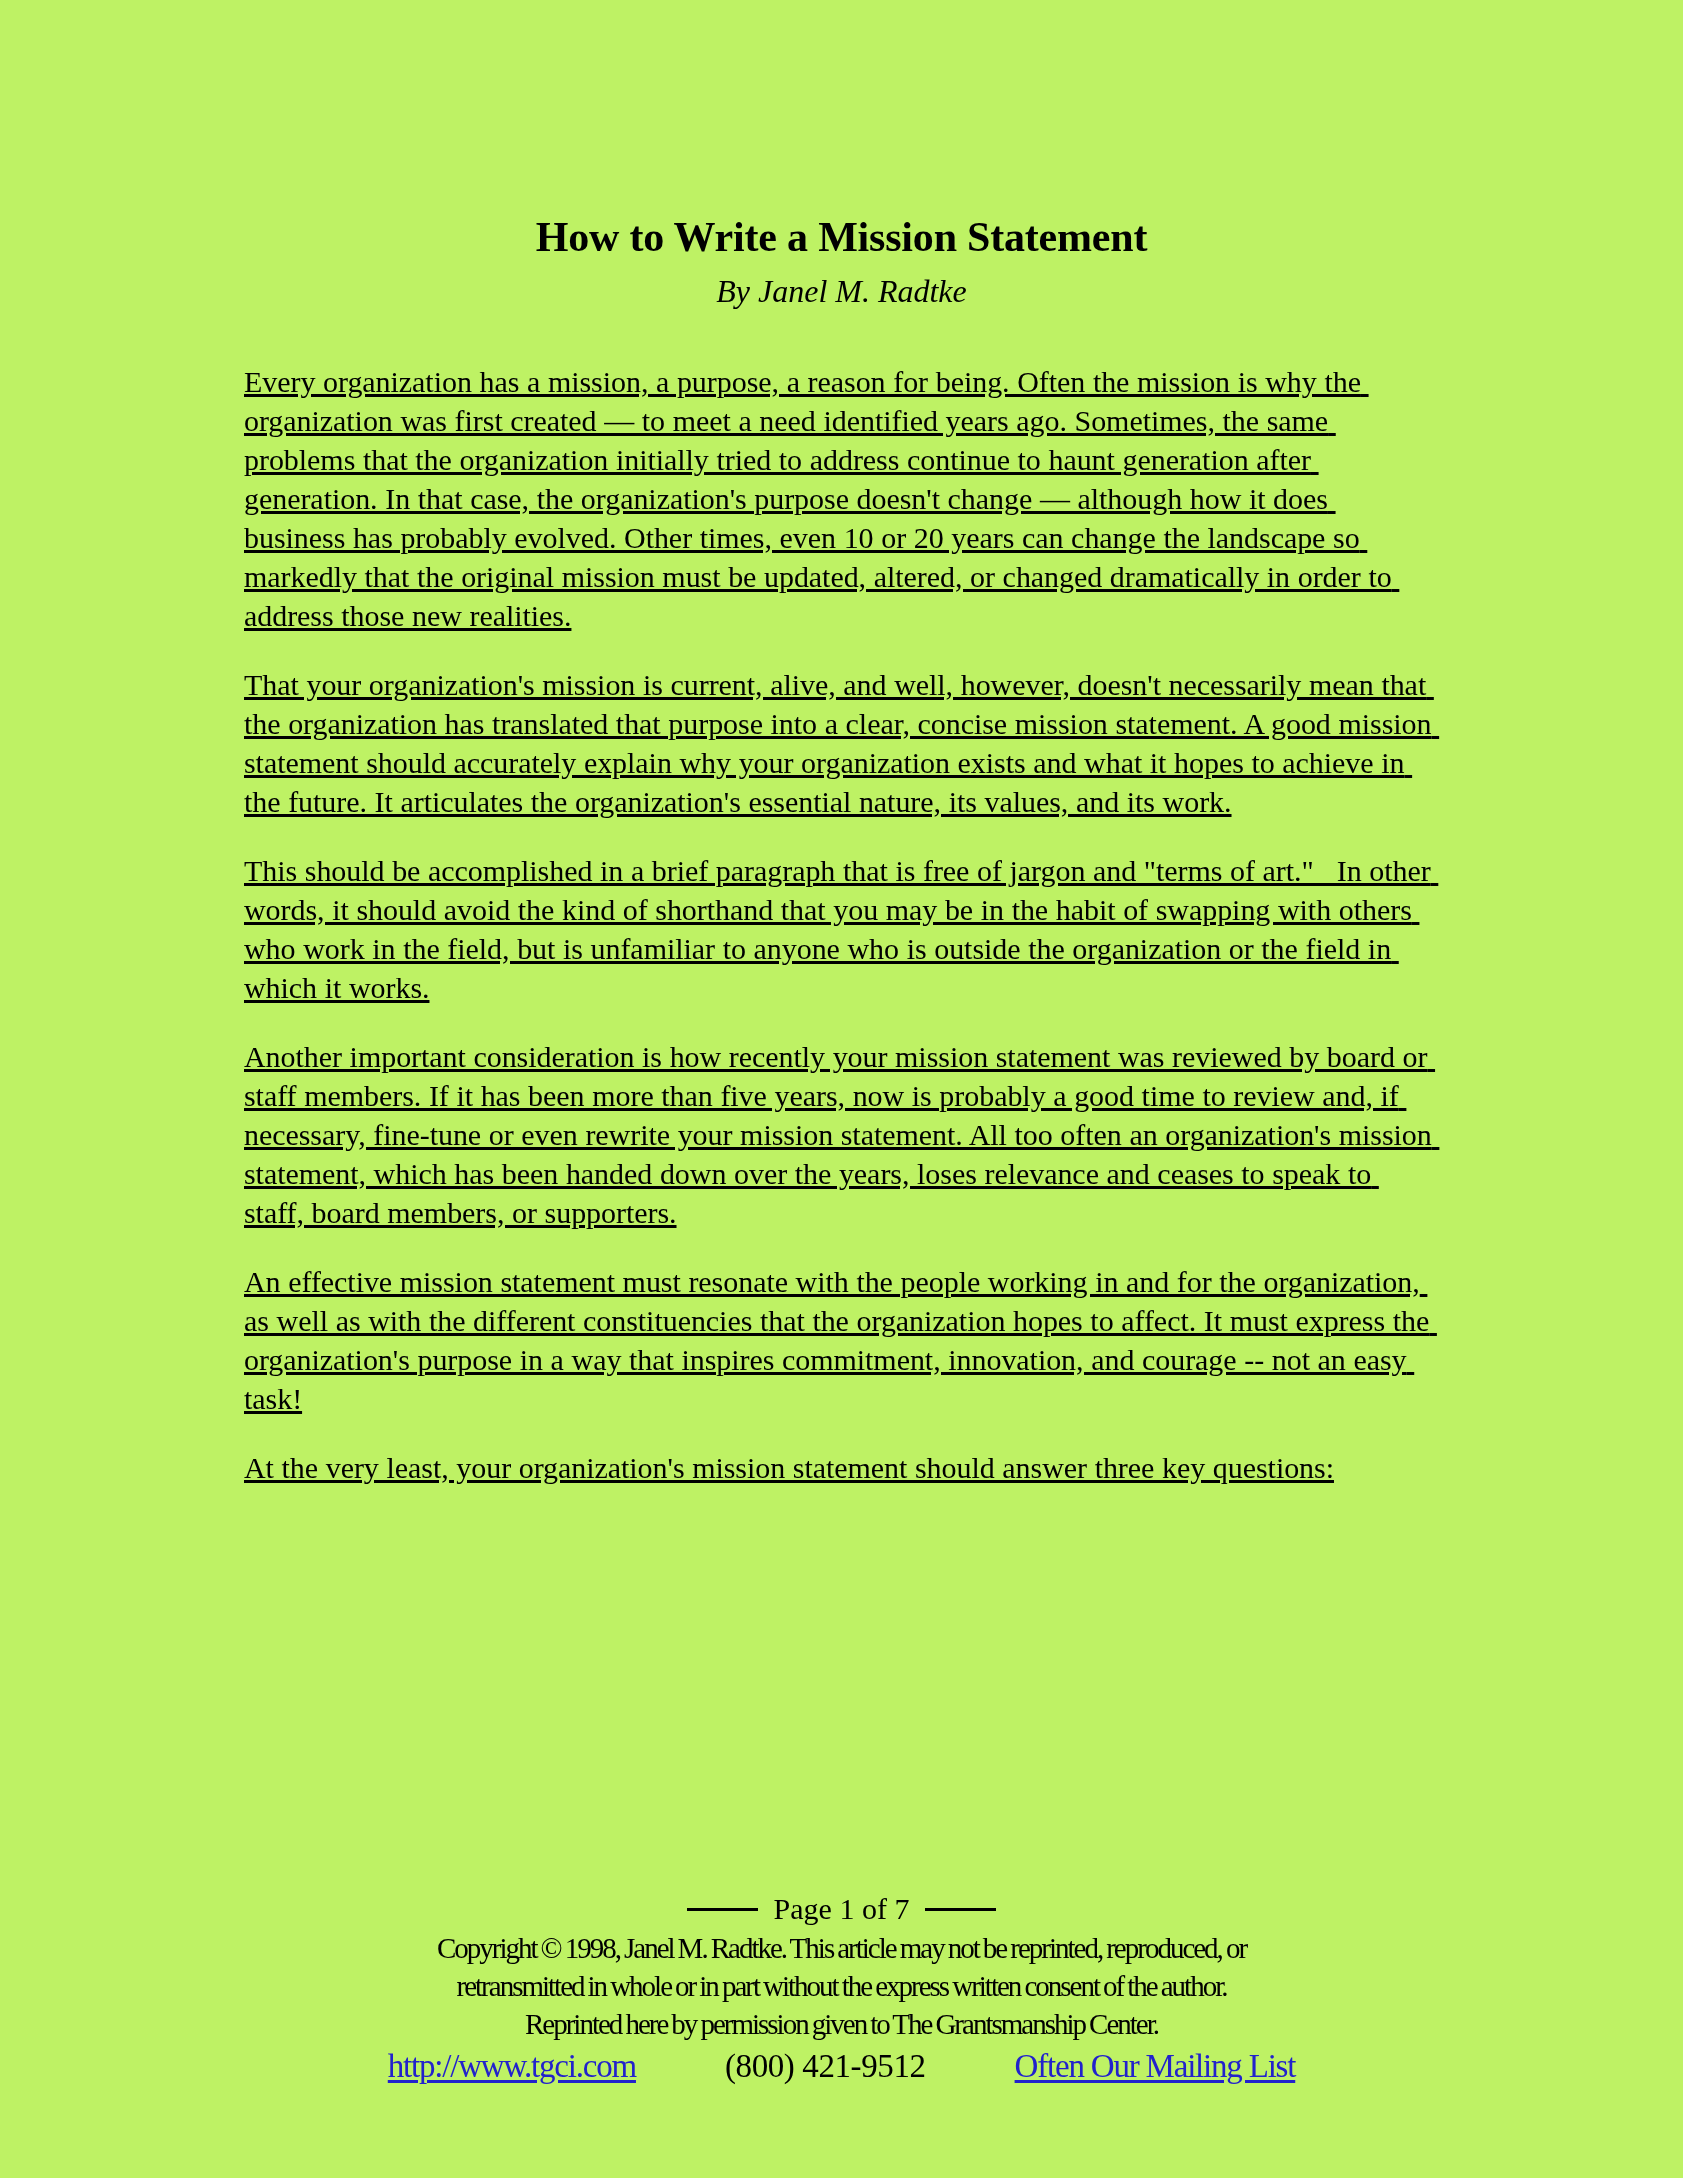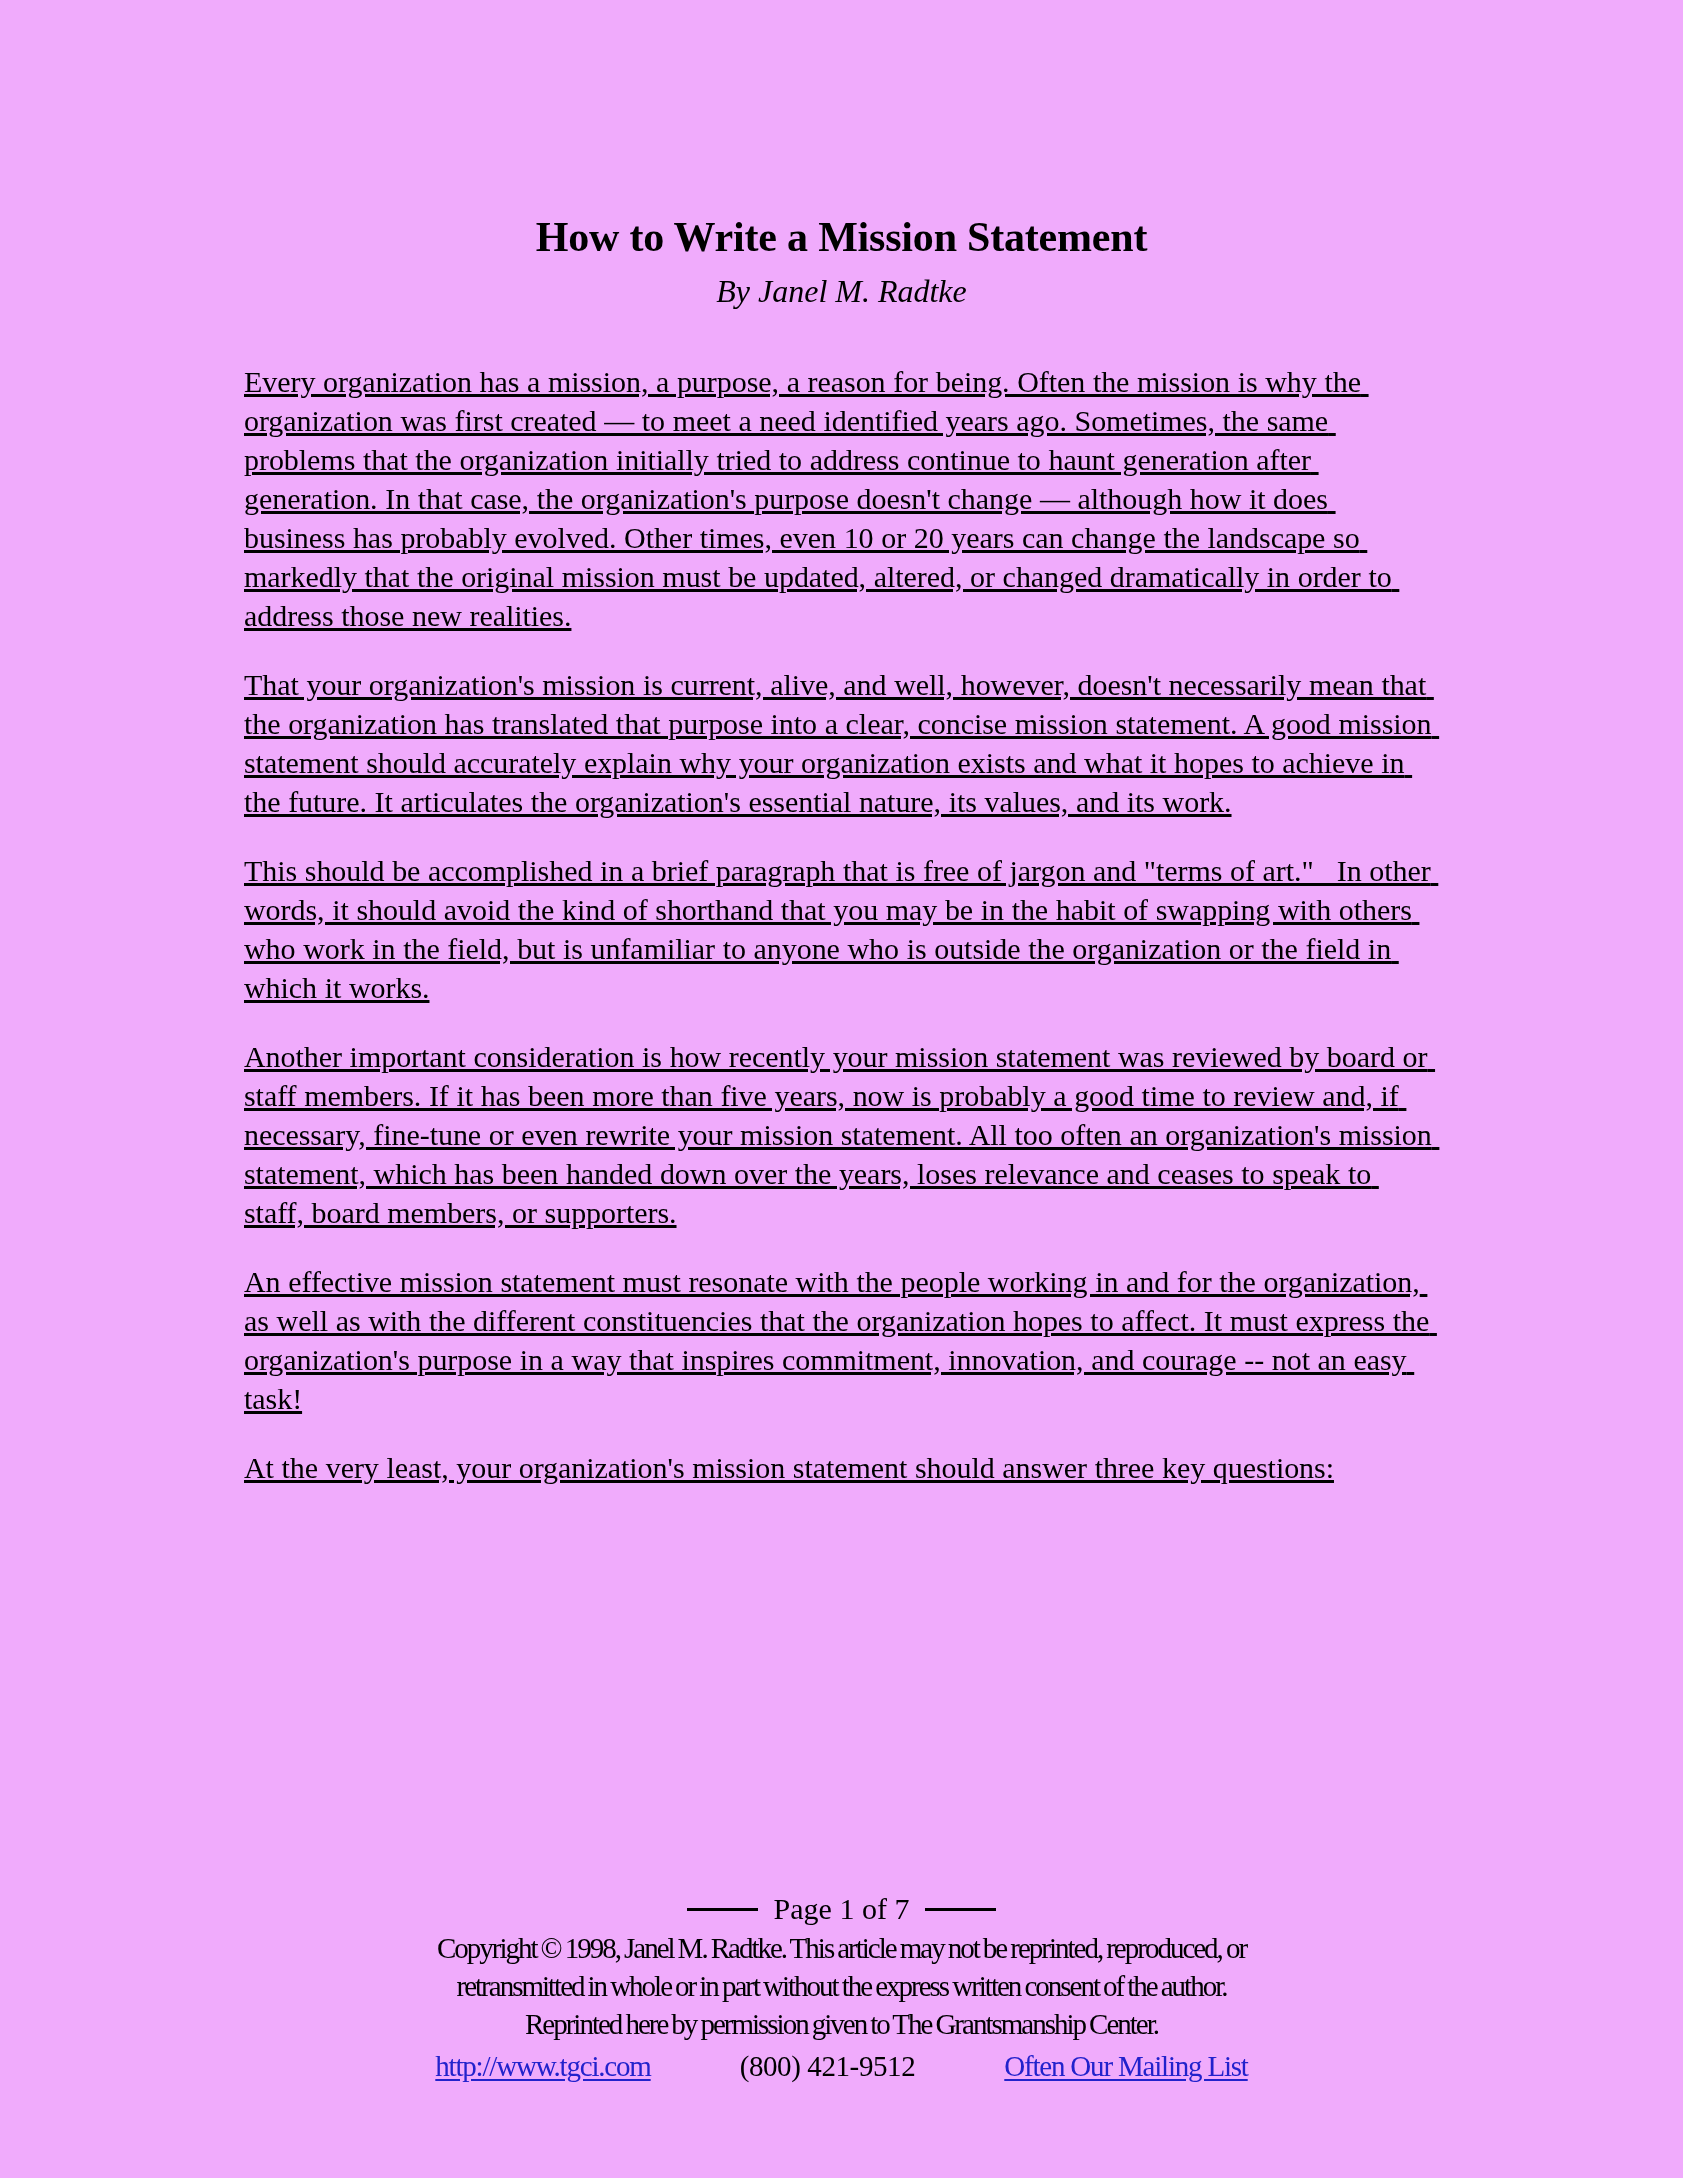--- a/index.html
+++ b/index.html
@@ -14,21 +14,21 @@
     font-family: "Liberation Serif", "DejaVu Serif", serif;
     color: #000000;
     overflow: hidden;
   }
 
   .page {
     position: absolute;
     left: 0; top: 0;
     width: 1683px;
     height: 2178px;
-    background: #f0abfc;
+    background: #bef264;
   }
 
   
   .doc-title {
     position: absolute;
     left: 0;
     top: 187px;
     width: 1683px;
     text-align: center;
     font-size: 42px;
@@ -101,21 +101,21 @@
     line-height: 38px;
     letter-spacing: -2px;
     word-spacing: -1.2px;
   }
 
   .footer-links {
     display: flex;
     justify-content: center;
     align-items: baseline;
     gap: 16px;
-    font-size: 29px;
+    font-size: 33px;
     line-height: 40px;
     margin-top: 3px;
     letter-spacing: -1.2px;
   }
   .footer-links .lnk {
     color: #2222cc;
     text-decoration: underline;
     text-underline-offset: 3px;
     cursor: pointer;
     white-space: nowrap;

